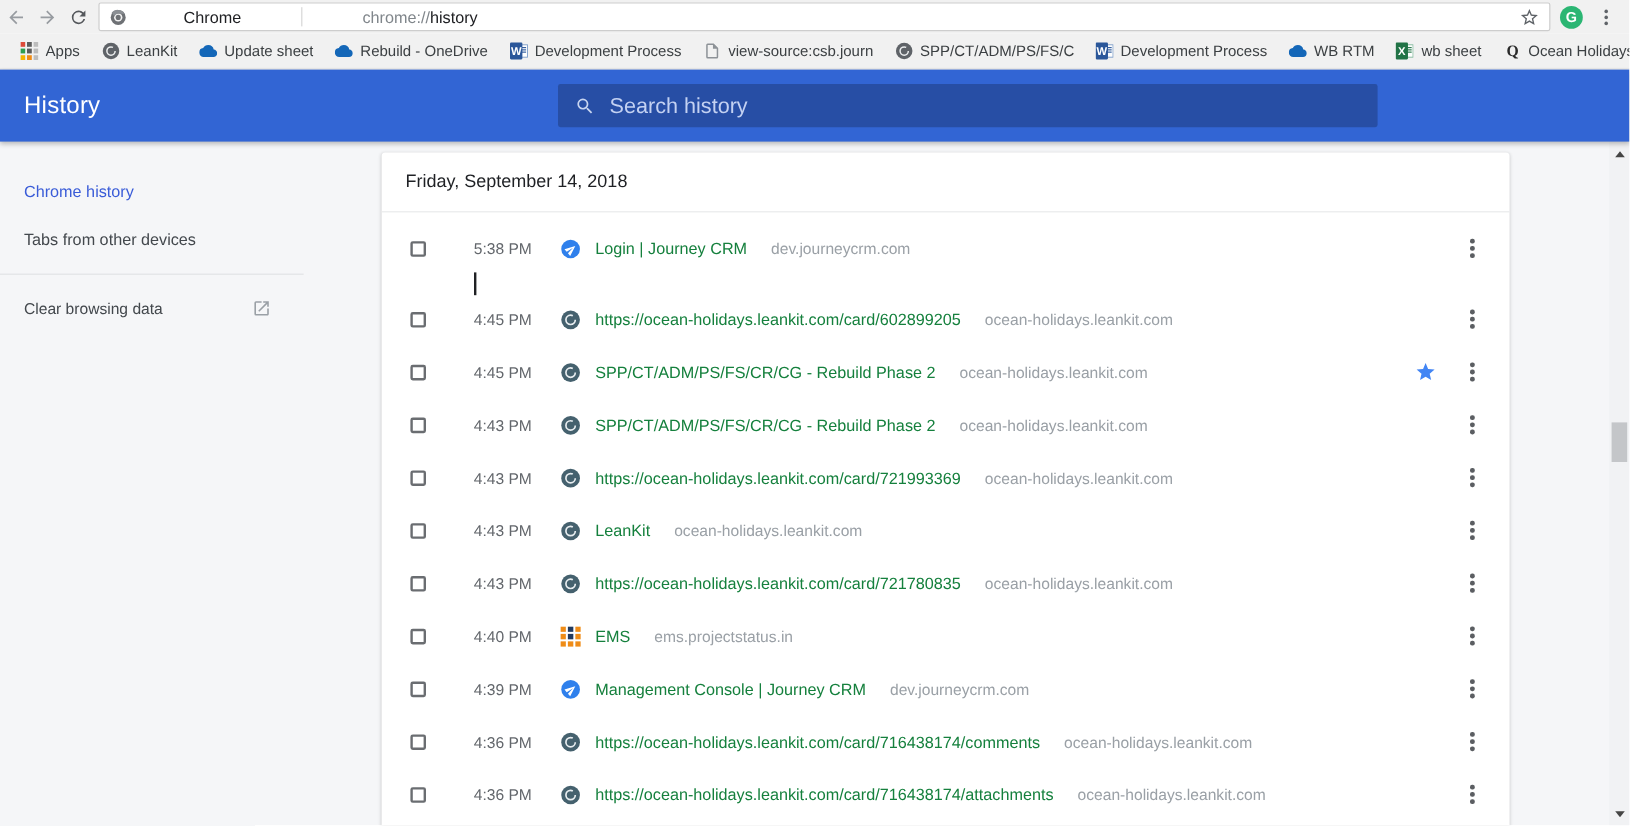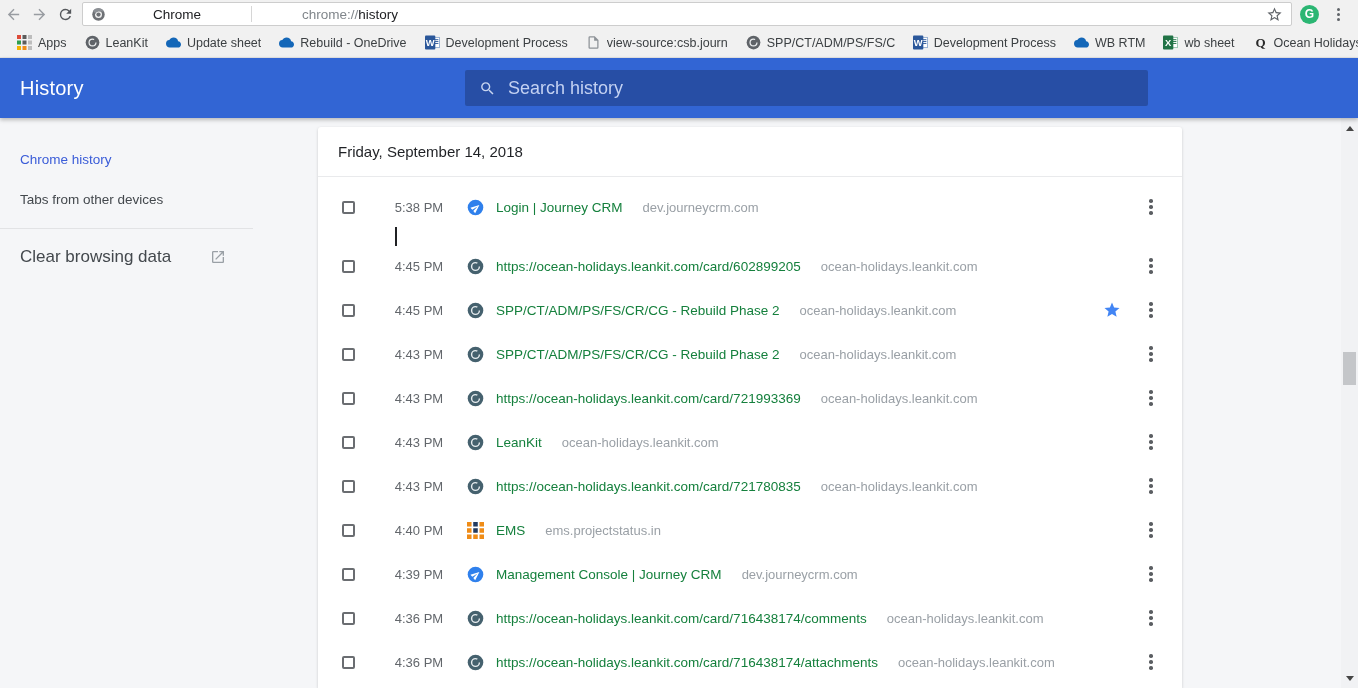--- a/index.html
+++ b/index.html
@@ -49,24 +49,24 @@
   .content { position:relative; height:570px; background:#f5f6f8; }
 
   .sidebar { position:absolute; left:0; top:16px; width:253px; height:100%; }
   .side-item { position:absolute; left:0; width:253px; height:28px; line-height:28px; padding-left:20px;
                font-size:13.5px; font-weight:500; }
   .side-item.active { color:#3a5cd8; }
   .side-item.plain { color:#43484d; }
   .side-divider { position:absolute; left:0; top:94px; width:253px; height:1px; background:#e2e3e5; }
   .side-clear { position:absolute; left:0; top:109px; width:253px; height:28px; display:flex;
                 align-items:center; justify-content:space-between; padding:0 27px 0 20px; }
-  .side-clear .lbl { font-size:17px; font-weight:500; color:#43484d; }
+  .side-clear .lbl { font-size:13px; font-weight:500; color:#43484d; }
   .side-clear svg { width:16px; height:16px; }
 
-  .card { position:absolute; left:318px; top:9px; width:864px; height:561px; background:#fff;
+  .card { position:absolute; left:318px; top:9px; width:940px; height:561px; background:#fff;
           border-radius:3px 3px 0 0; box-shadow:0 1px 3px rgba(0,0,0,0.18); }
   .datehead { height:50px; line-height:50px; padding-left:20px; font-size:15px; font-weight:500;
               color:#1f2125; border-bottom:1px solid #e9eaec; }
   .rows { padding-top:8px; }
   .hrow { height:44px; display:flex; align-items:center; padding-left:24px;text-align:center; }
   .hrow.gap-after { margin-bottom:15px; }
   .hrow .cb { width:13px; height:13px; border:2px solid #6a6d71; border-radius:2px; background:#fff; flex:0 0 auto; }
   .hrow .time { margin-left:16px; width:96px; font-size:13px; color:#63676c; flex:0 0 auto; }
   .hrow .fav { width:17px; height:17px; margin-right:12px; flex:0 0 auto; display:flex; align-items:center; justify-content:center; }
   .hrow .fav svg { width:17px; height:17px; }

